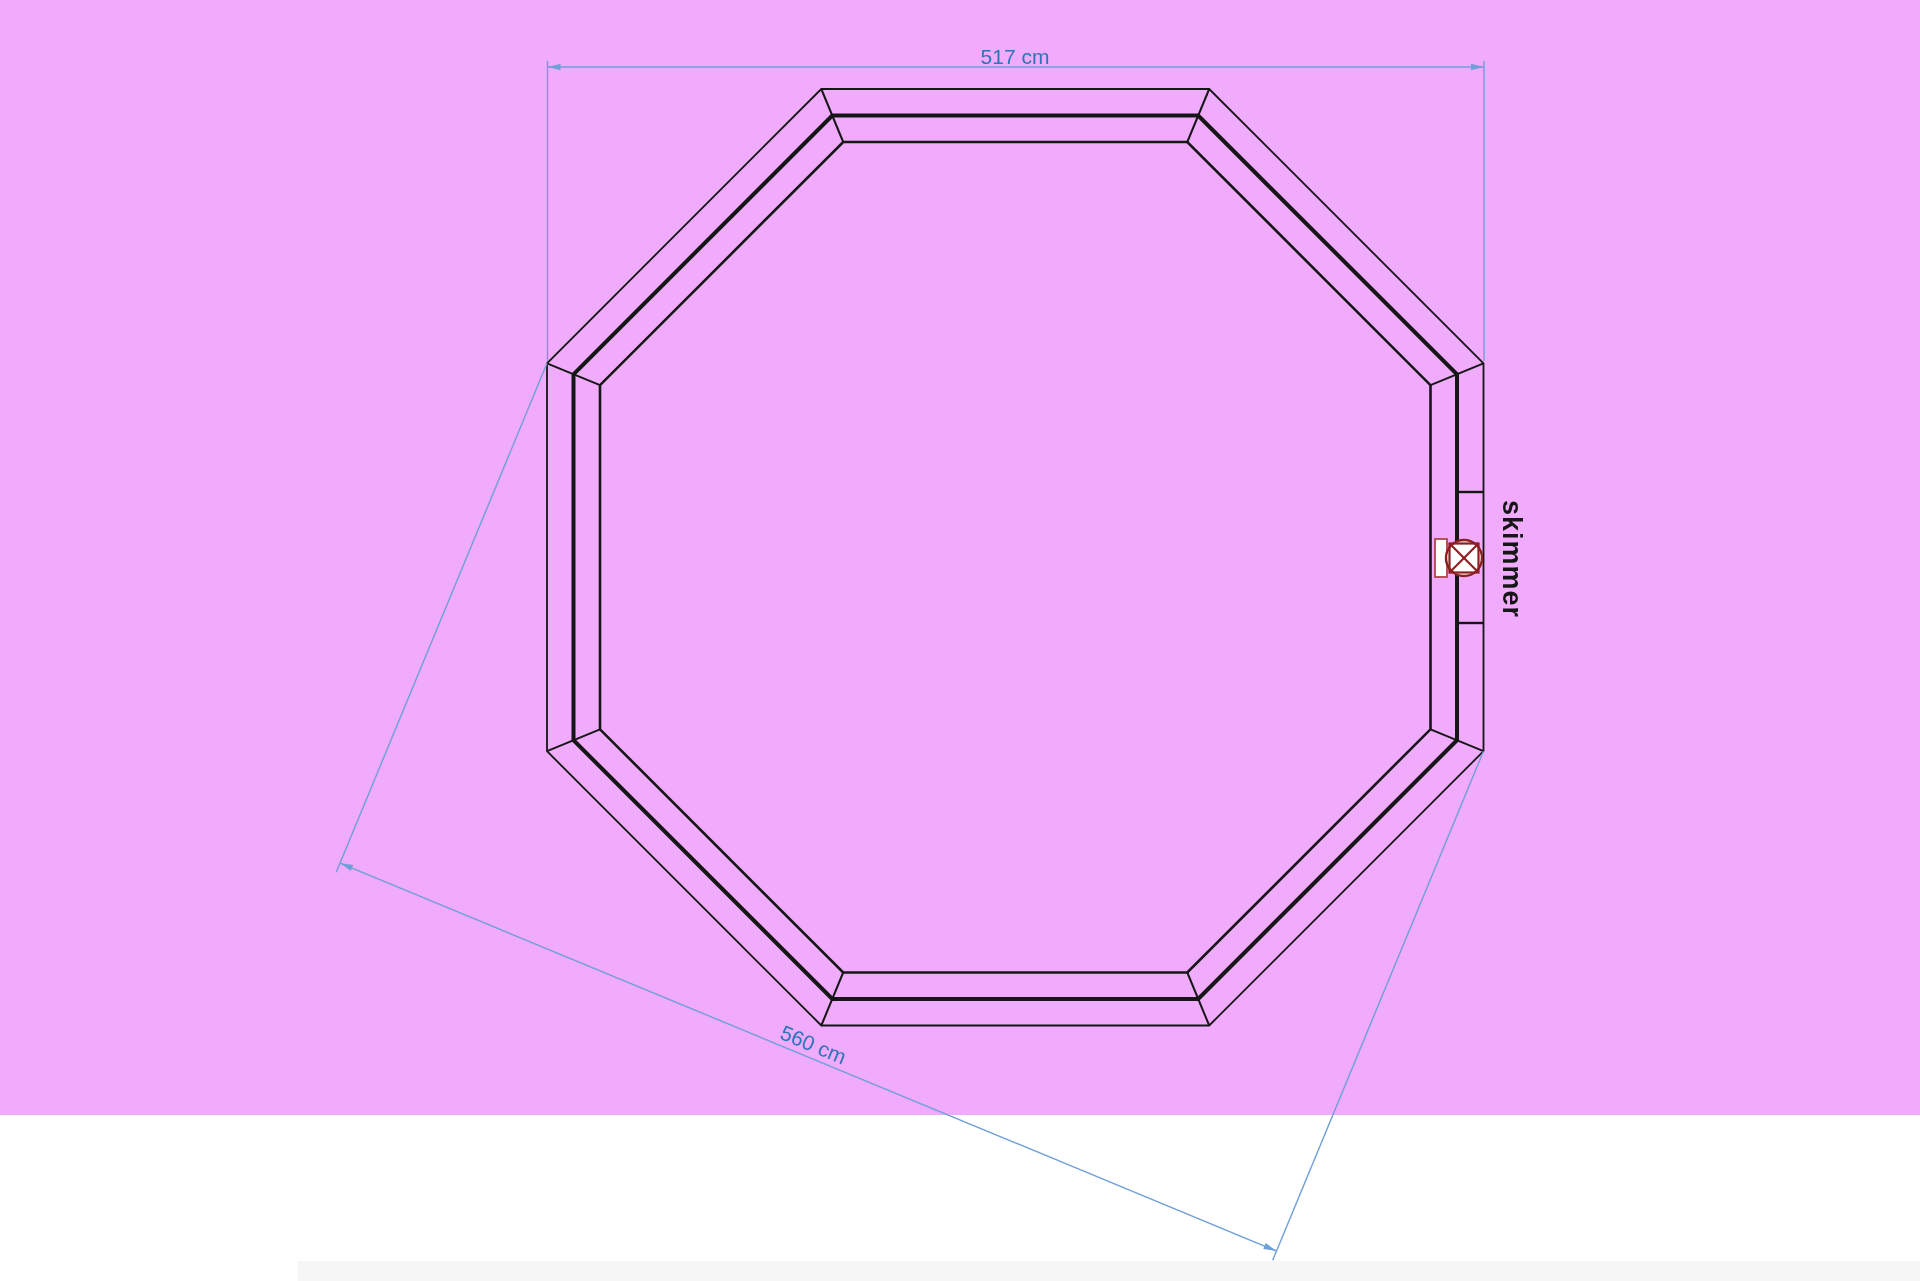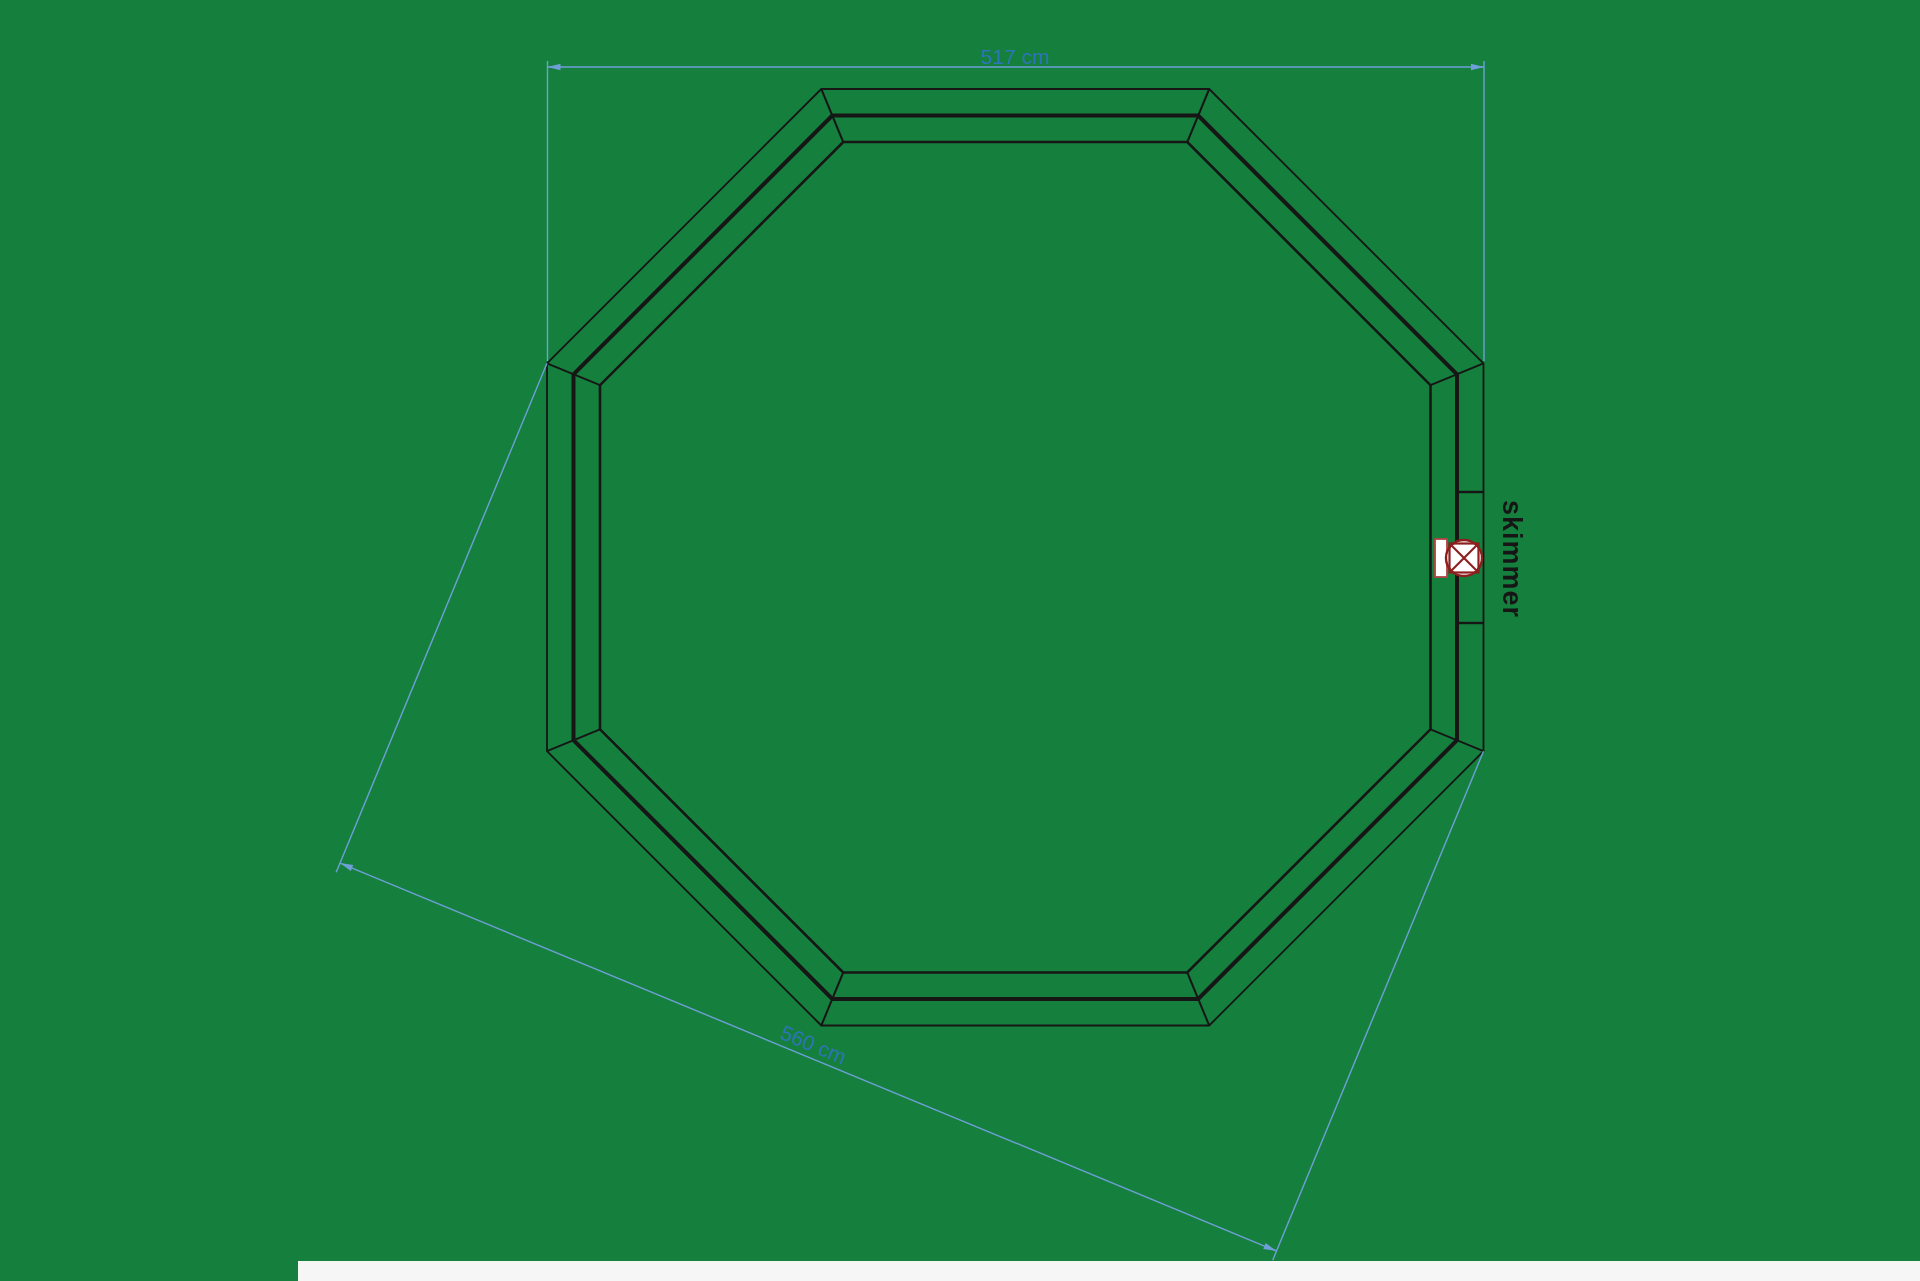--- a/index.html
+++ b/index.html
@@ -7,22 +7,22 @@
     padding: 0;
     background: #ffffff;
     width: 1920px;
     height: 1281px;
     overflow: hidden;
     font-family: "Liberation Sans", sans-serif;
   }
   #canvas {
     position: relative;
     width: 1920px;
-    height: 1281px;
-    background: #15803d;
+    height: 1115px;
+    background: #f0abfc;
   }
   svg { display: block; }
 
   
   .wall        { fill: none; stroke: #161616; }
   .wall-outer  { stroke-width: 1.8; }
   .wall-middle { stroke-width: 4; }
   .wall-inner  { stroke-width: 2.6; }
   .joint       { stroke: #161616; stroke-width: 2; }
   .tick        { stroke: #161616; stroke-width: 2.4; }

